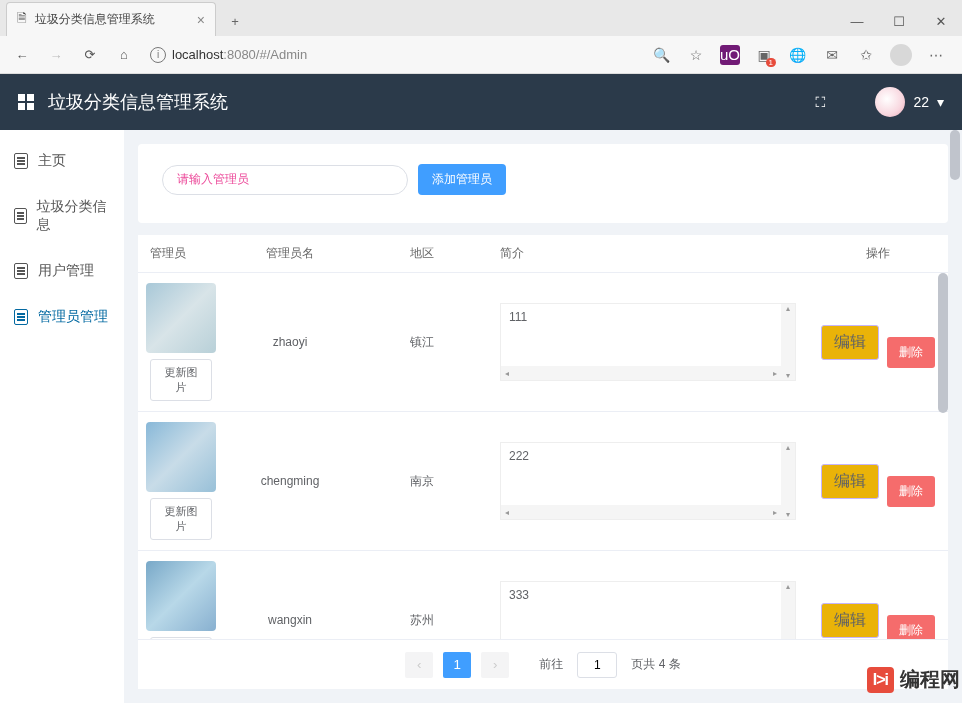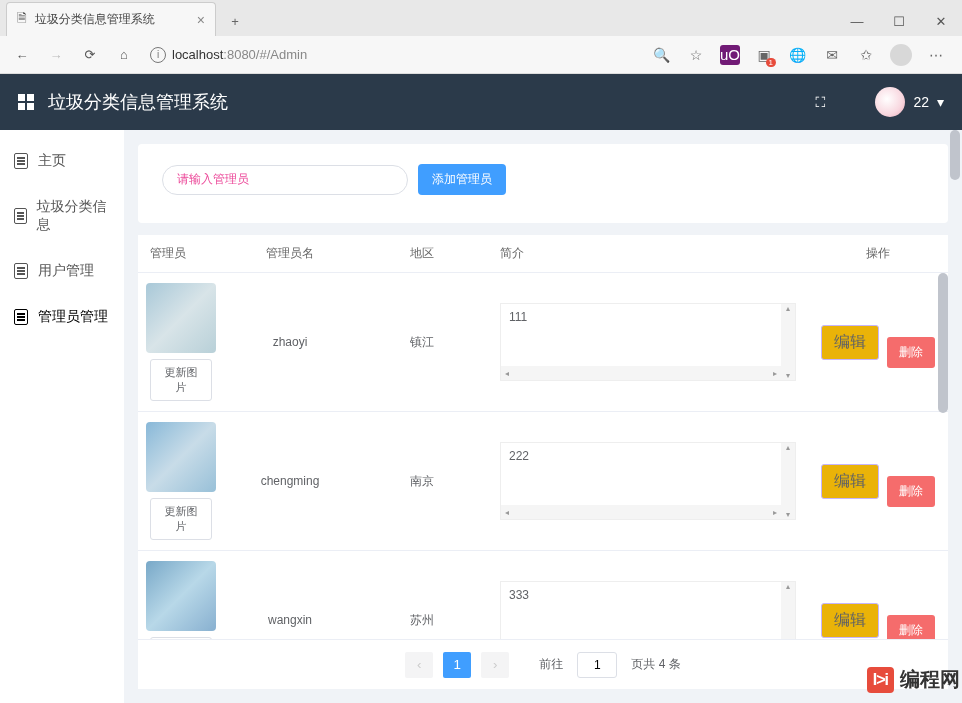--- a/index.html
+++ b/index.html
@@ -31,21 +31,21 @@
 .app-header .grid-icon { margin-right: 14px; display: grid; grid-template-columns: 7px 7px; grid-template-rows: 7px 7px; gap: 2px; }
 .app-header .grid-icon span { background: #fff; }
 .app-header .spacer { flex: 1; }
 .app-header .fs-icon { color: #fff; margin-right: 50px; font-size: 14px; }
 .user-chip { display: flex; align-items: center; gap: 8px; font-size: 14px; }
 .user-chip .uavatar { width: 30px; height: 30px; border-radius: 50%; background: radial-gradient(circle at 40% 40%, #fff 0%, #f8d7df 60%, #e9a7b6 100%); }
 
 .app-body { flex: 1; display: flex; overflow: hidden; }
 .sidebar { width: 124px; background: #fff; padding-top: 8px; }
 .side-item { display: flex; align-items: center; gap: 10px; padding: 14px 14px; font-size: 14px; color: #555; cursor: pointer; }
-.side-item.active { color: #000000; }
+.side-item.active { color: #0369a1; }
 .doc-icon { width: 14px; height: 16px; border: 1.5px solid currentColor; border-radius: 2px; position: relative; }
 .doc-icon::after { content: ""; position: absolute; left: 2px; right: 2px; top: 3px; height: 1.5px; background: currentColor; box-shadow: 0 3px 0 currentColor, 0 6px 0 currentColor; }
 
 .main { flex: 1; background: #f0f3f7; padding: 14px; overflow: hidden; display: flex; flex-direction: column; position: relative; }
 .scroll-track { position: absolute; right: 2px; top: 0; bottom: 0; width: 10px; }
 .scroll-thumb { position: absolute; right: 0; top: 0; width: 10px; height: 50px; background: #c0c4cc; border-radius: 5px; }
 .toolbar { background: #fff; border-radius: 4px; padding: 20px 24px 28px; display: flex; align-items: center; gap: 10px; }
 .search { width: 246px; height: 30px; border: 1px solid #dcdfe6; border-radius: 16px; padding: 0 14px; font-size: 12px; color: #ec4899; display: flex; align-items: center; }
 .add-btn { background: #409eff; color: #fff; border-radius: 4px; padding: 7px 14px; font-size: 12px; border: none; }
 

